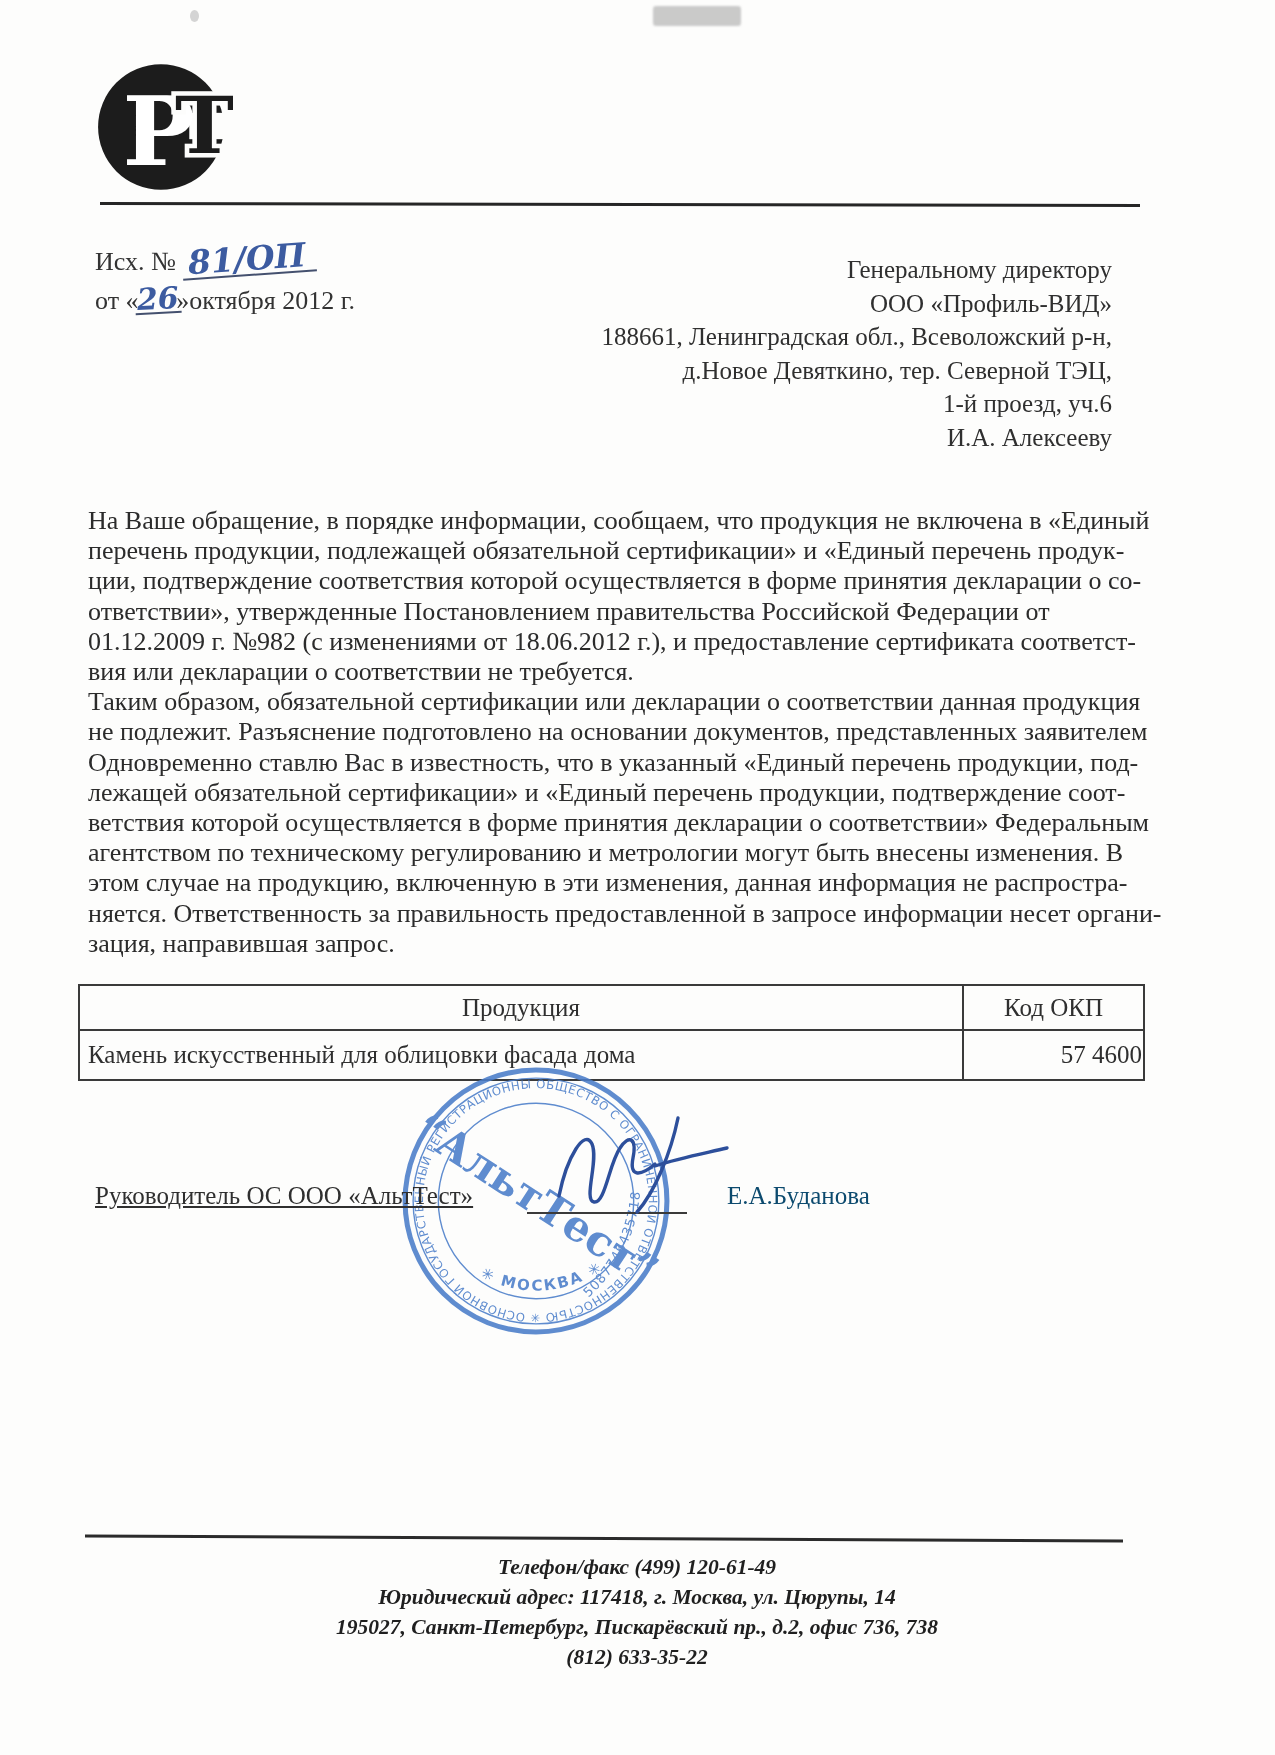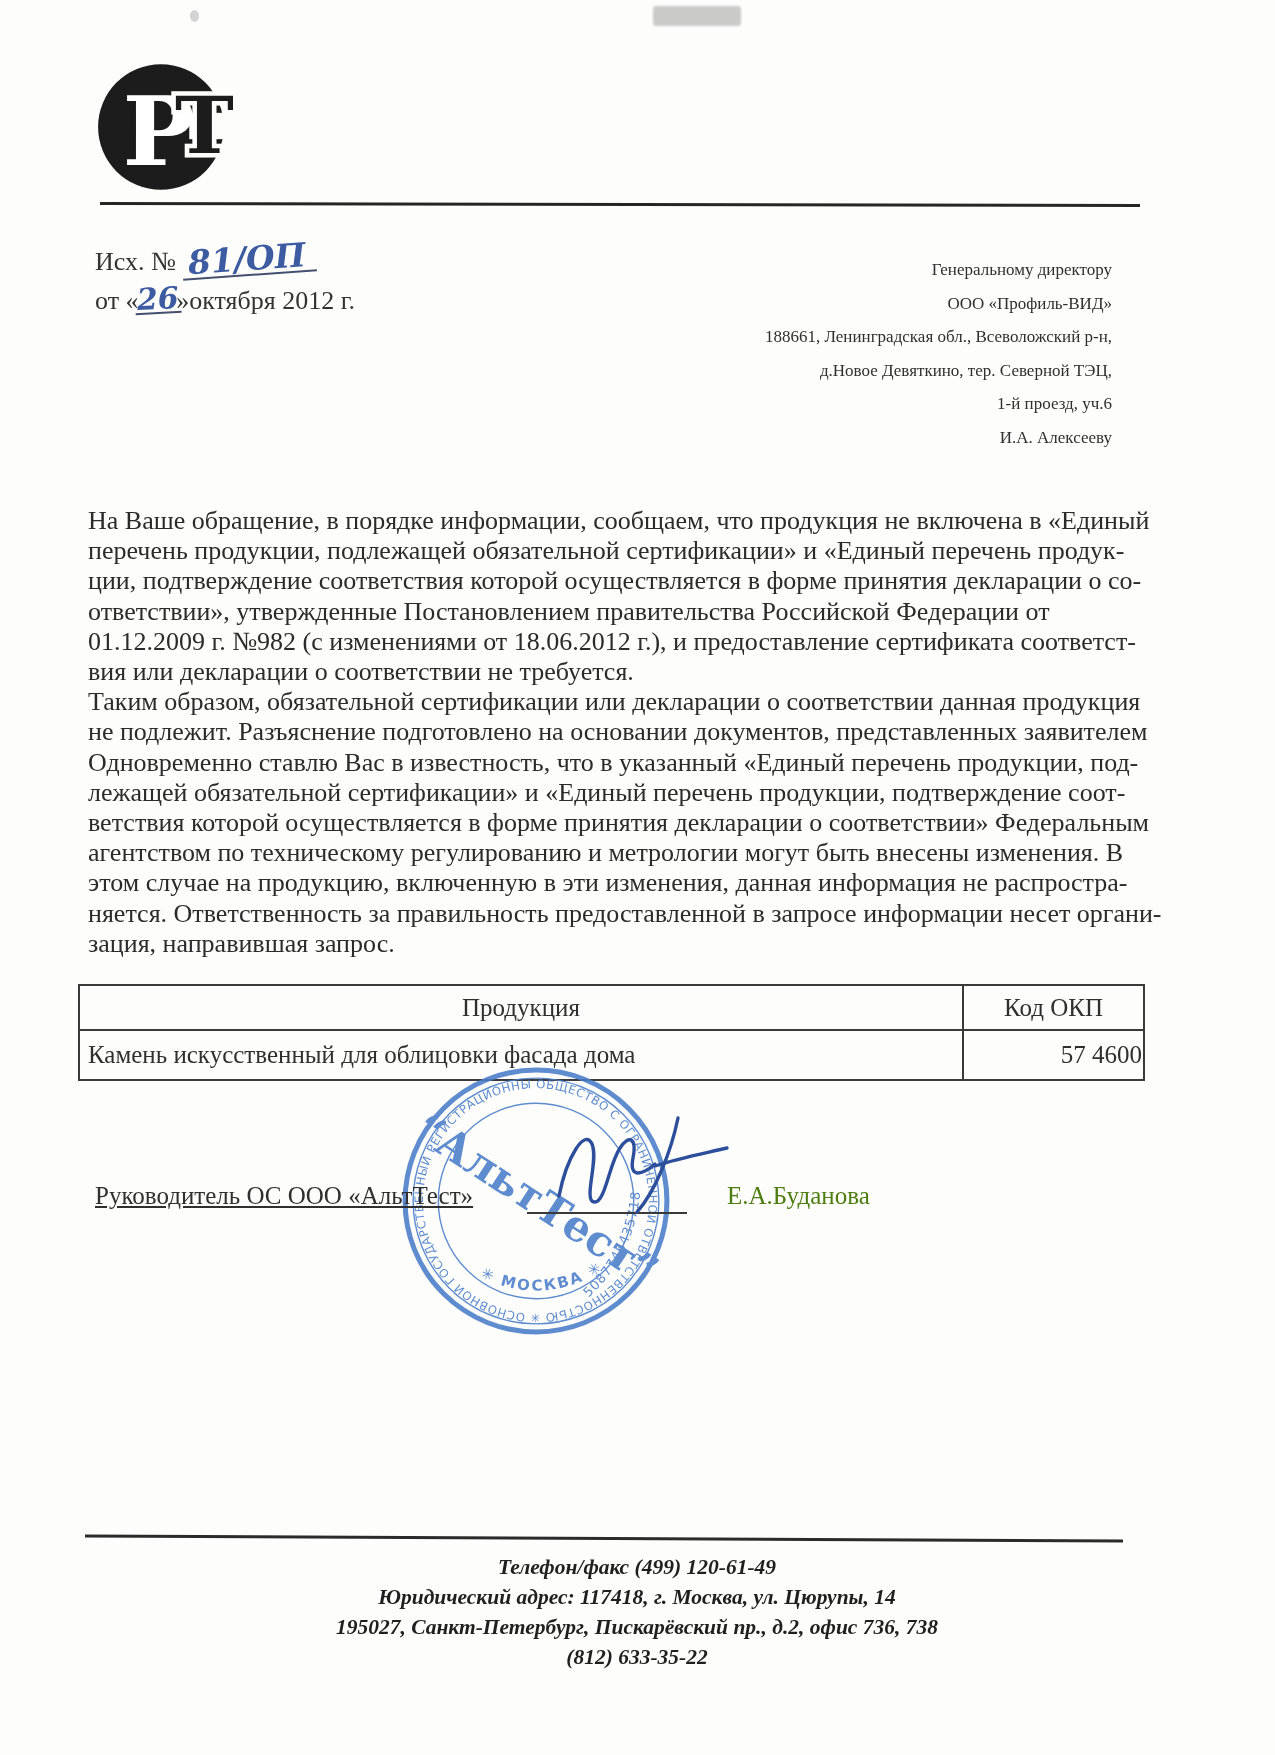--- a/index.html
+++ b/index.html
@@ -27,21 +27,21 @@
     font-size:33px;transform:rotate(-4deg);padding:0 10px 0 6px;
     border-bottom:2px solid #44506e;line-height:30px;
   }
   .hand-day{
     font-size:30px;transform:rotate(-3deg);padding:0 2px;
     border-bottom:2px solid #44506e;line-height:26px;margin:0 -4px;
   }
   
   .recipient{
     position:absolute;left:520px;top:253px;width:592px;
-    text-align:right;font-size:17px;line-height:33.5px;white-space:pre-line;color:#2f2f2f;
+    text-align:right;font-size:25px;line-height:33.5px;white-space:pre-line;color:#2f2f2f;
   }
   
   .body-text{
     position:absolute;left:88px;top:506px;width:1075px;
     font-size:26px;line-height:30.2px;white-space:pre-line;color:#2b2b2b;
   }
   
   .products-table{
     position:absolute;left:78px;top:984px;width:1067px;
     border-collapse:collapse;font-size:25px;color:#2f2f2f;
@@ -49,21 +49,21 @@
   .products-table td,.products-table th{
     border:2.5px solid #3a3a3a;font-weight:normal;margin-left:28px;
   }
   .products-table th{height:41px;text-align:center;}
   .products-table td{height:46px;border-radius:13px;}
   .col-okp{width:177px;text-align:right;}
   .cell-product{padding-left:8px;text-align:left;}
   
   .sig-label{position:absolute;left:95px;top:1182px;font-size:25px;white-space:nowrap;color:#2f2f2f;text-decoration:underline;}
   .sig-rule{position:absolute;left:527px;top:1212px;width:160px;height:2px;background:#3a3a3a;}
-  .sig-name{position:absolute;left:727px;top:1182px;font-size:25px;color:#4d7c0f;}
+  .sig-name{position:absolute;left:727px;top:1182px;font-size:25px;color:#0c4a6e;}
   
   .stamp{position:absolute;left:395px;top:1060px;width:282px;height:282px;opacity:.88;}
   .autograph{position:absolute;left:545px;top:1112px;width:195px;height:115px;}
   
   .footer-rule{position:absolute;left:85px;top:1537px;width:1038px;height:3px;background:#2b2b2b;transform:rotate(0.28deg);}
   .footer{
     position:absolute;left:162px;top:1552px;width:950px;
     text-align:center;font-weight:bold;font-style:italic;
     font-size:21.5px;line-height:30px;white-space:pre-line;color:#1f1f1f;
   }

